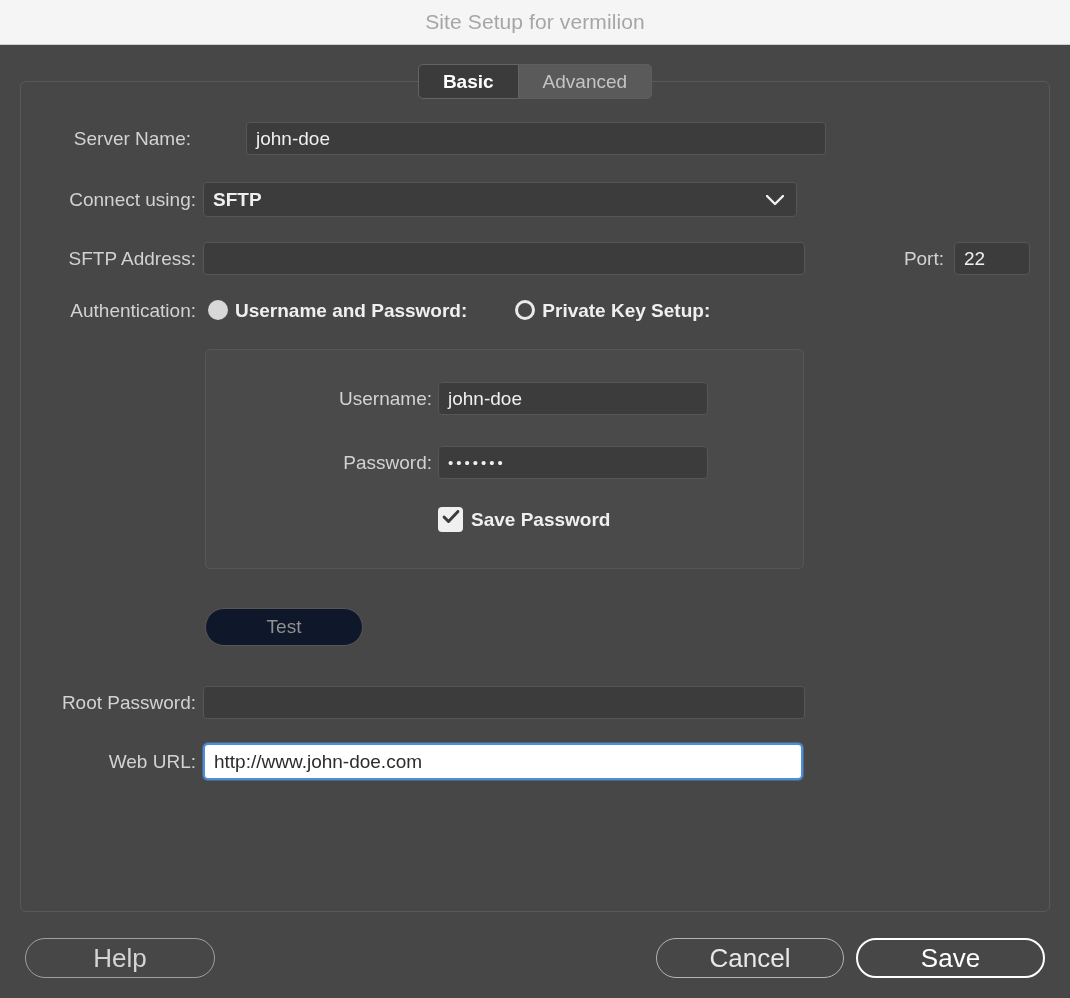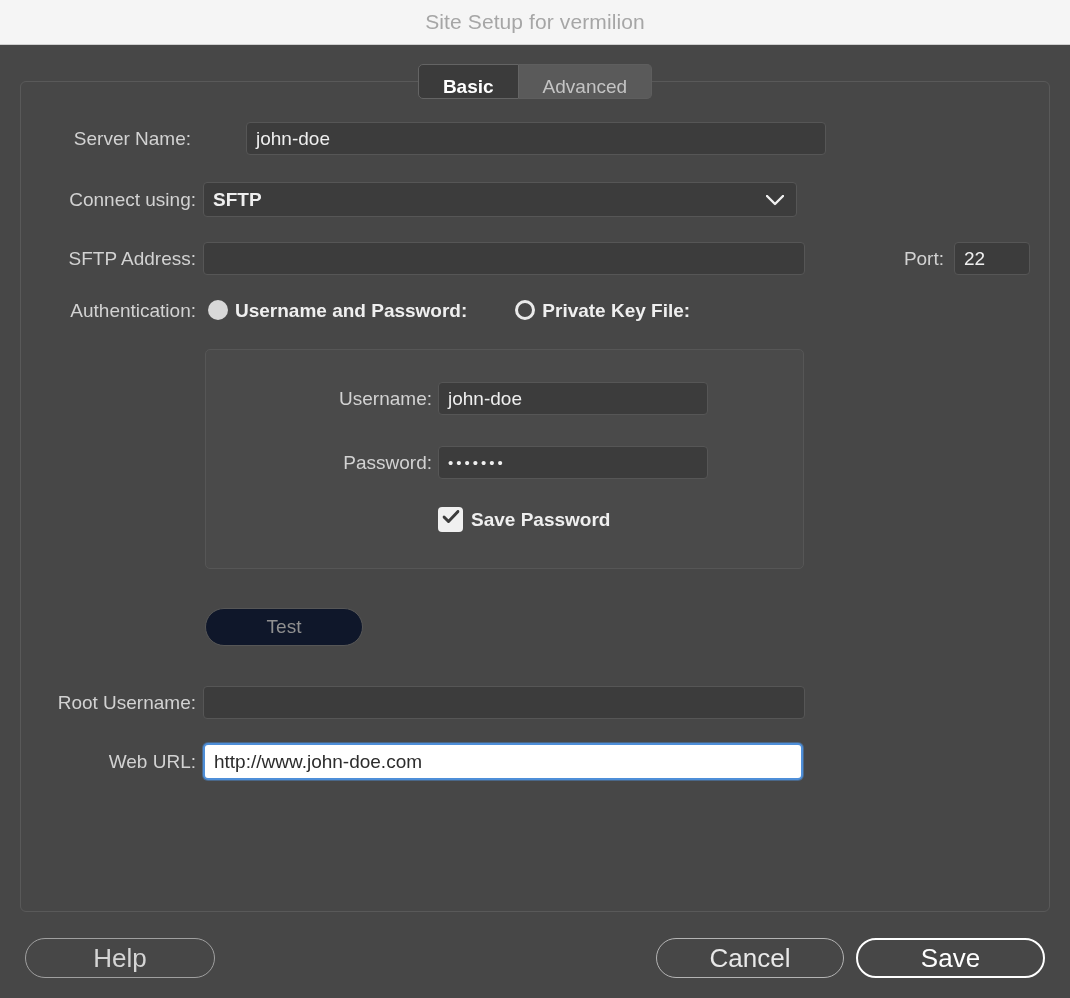--- a/index.html
+++ b/index.html
@@ -22,21 +22,21 @@
     font-size: 21px; color: #a6a6a6; letter-spacing: .1px;
   }
 
   
   .tabbar {
     position: absolute; top: 64px; left: 0; width: 1070px;
     display: flex; justify-content: center; z-index: 5;
   }
   .tab {
     height: 35px; padding: 0 24px;
-    display: flex; align-items: flex-end; justify-content: center;
+    display: flex; align-items: center; justify-content: center;
     font-size: 19px;
     border: 1px solid #5e5e5e;
     background: #5a5a5a; color: #c4c4c4;
   }
   .tab:first-child { border-radius: 5px 0 0 5px; }
   .tab:last-child  { border-radius: 0 5px 5px 0; border-left: none; }
   .tab.selected {
     background: #3b3b3b; color: #ffffff; font-weight: bold;
     border-color: #646464;
   }
@@ -219,21 +219,21 @@
   </div>
 
   <div class="row" id="row-auth">
     <span class="label">Authentication:</span>
     <div class="radio-opt" id="auth-userpass">
       <span class="radio"></span>
       <span class="rlabel">Username and Password:</span>
     </div>
     <div class="radio-opt" id="auth-keyfile">
       <span class="radio off"></span>
-      <span class="rlabel">Private Key File:</span>
+      <span class="rlabel">Private Key Setup:</span>
     </div>
   </div>
 
   <div class="panel"></div>
 
   <div class="row" id="row-username">
     <span class="label">Username:</span>
     <div class="field">john-doe</div>
   </div>
 
@@ -251,21 +251,21 @@
       </span>
     </span>
     <span class="clabel">Save Password</span>
   </div>
 
   <div class="test-btn">
     <span>Test</span>
   </div>
 
   <div class="row" id="row-rootdir">
-    <span class="label">Root Username:</span>
+    <span class="label">Root Password:</span>
     <div class="field"></div>
   </div>
 
   <div class="row" id="row-weburl">
     <span class="label">Web URL:</span>
     <div class="field focused">http://www.john-doe.com</div>
   </div>
 
   <div class="btn" id="btn-help">
     <span>Help</span>

